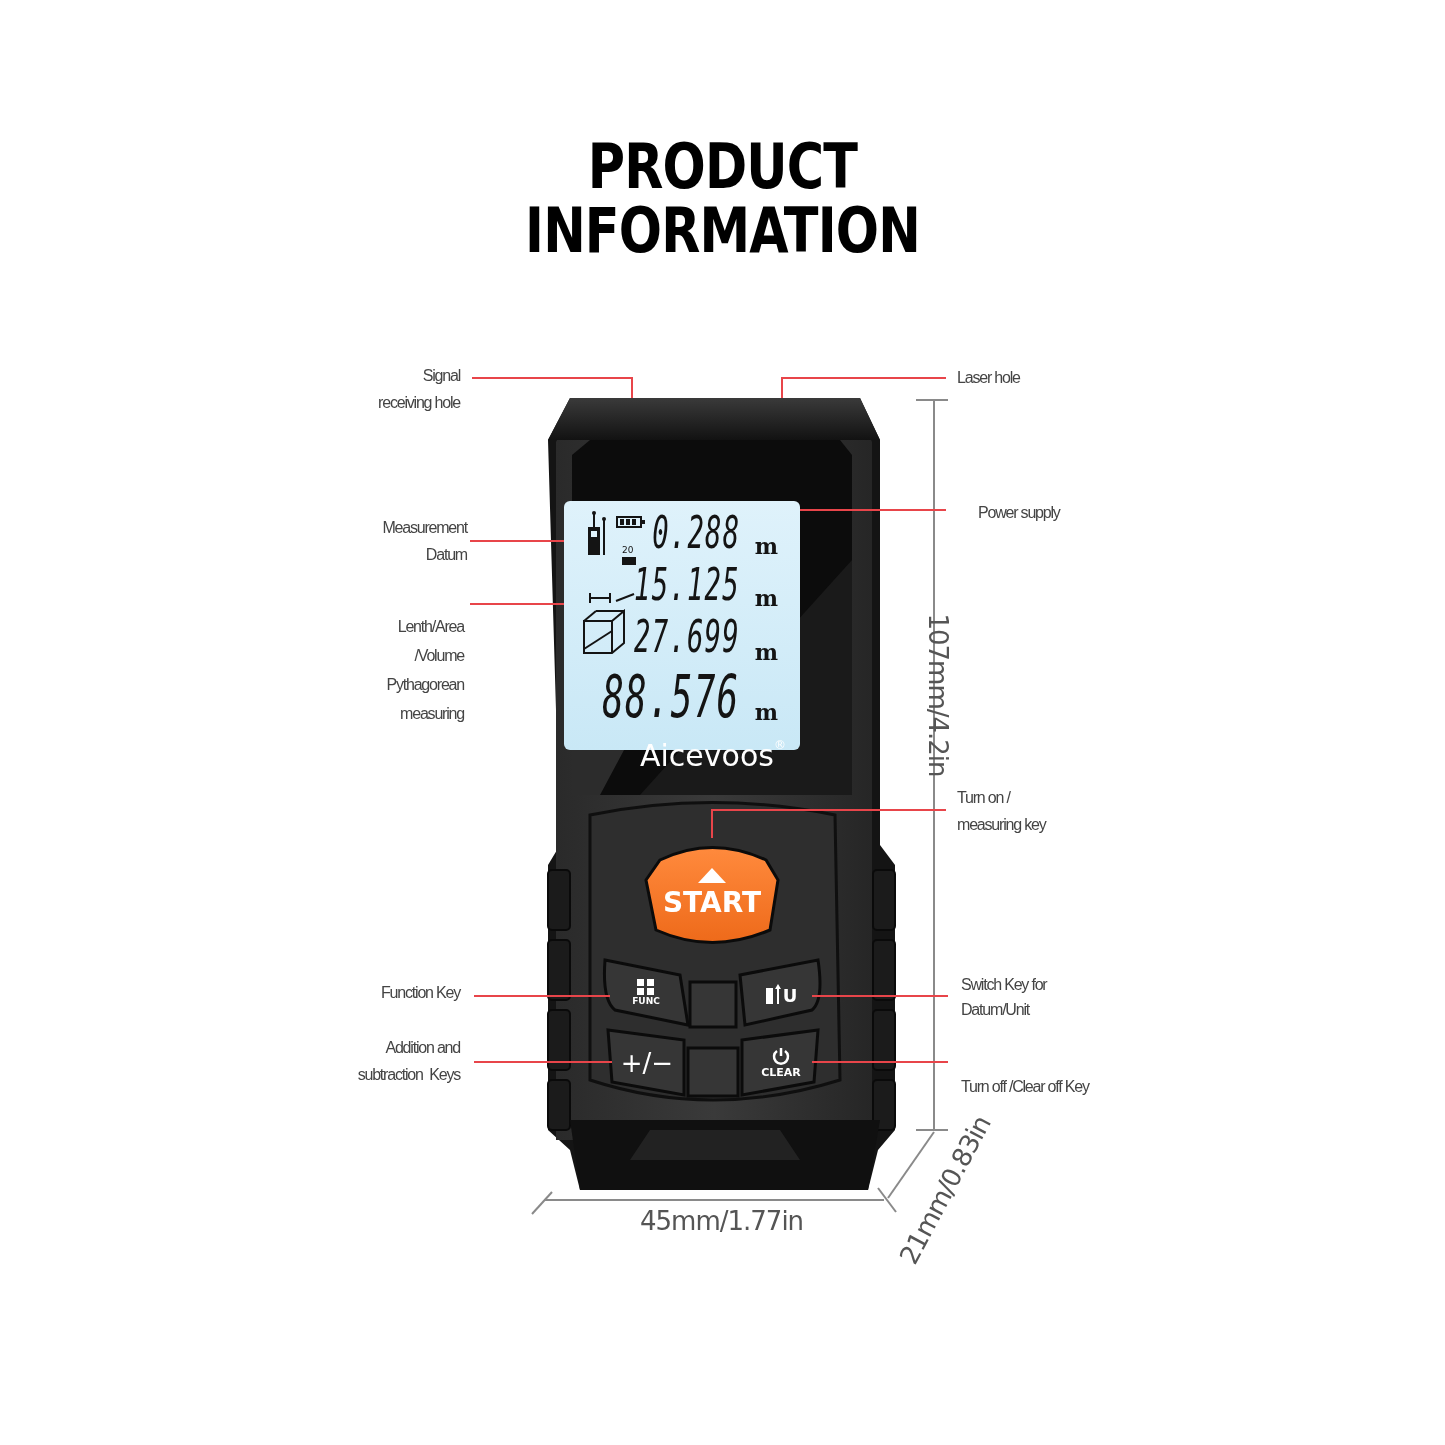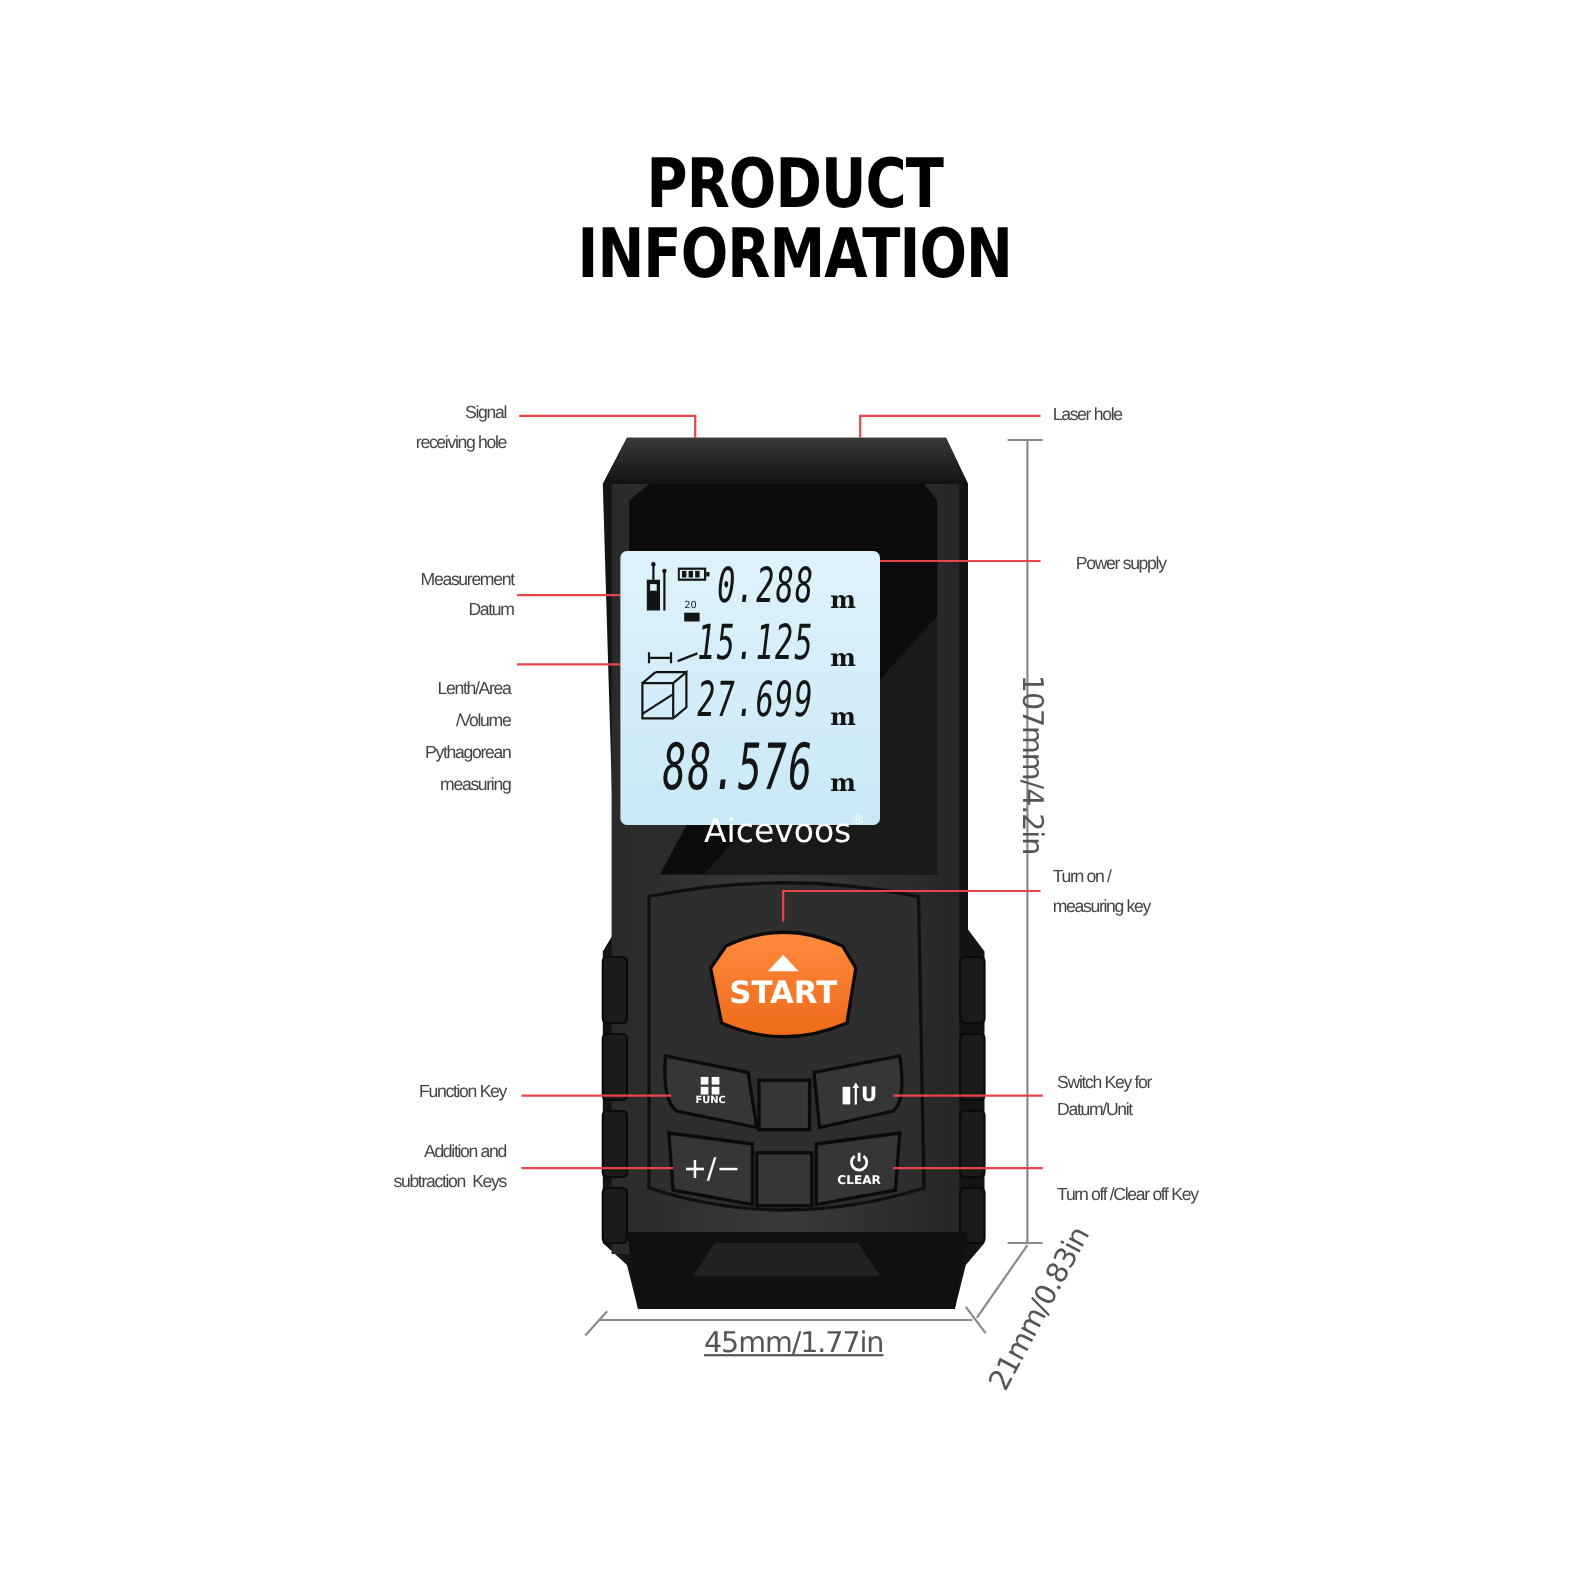--- a/index.html
+++ b/index.html
@@ -210,14 +210,14 @@
 </div>
 <div class="lbl" style="left:961px;top:972px;line-height:25px;">
   <span>Switch Key for</span>
     <span>Datum/Unit</span>
 </div>
 <div class="lbl" style="left:961px;top:1047px;margin-top:26px;">
   <span>Turn off /Clear off Key</span>
 </div>
 
 <div class="dimtxt" style="left:808px;top:680px;transform:rotate(90deg);transform-origin:center;width:260px;text-align:center;">107mm/4.2in</div>
-<div class="dimtxt" style="left:640px;top:1206px;text-decoration:underline;">45mm/1.77in</div>
+<div class="dimtxt" style="left:640px;top:1206px;">45mm/1.77in</div>
 <div class="dimtxt" style="left:855px;top:1175px;transform:rotate(-62deg);transform-origin:center;width:180px;text-align:center;">21mm/0.83in</div>
 
 </body></html>

